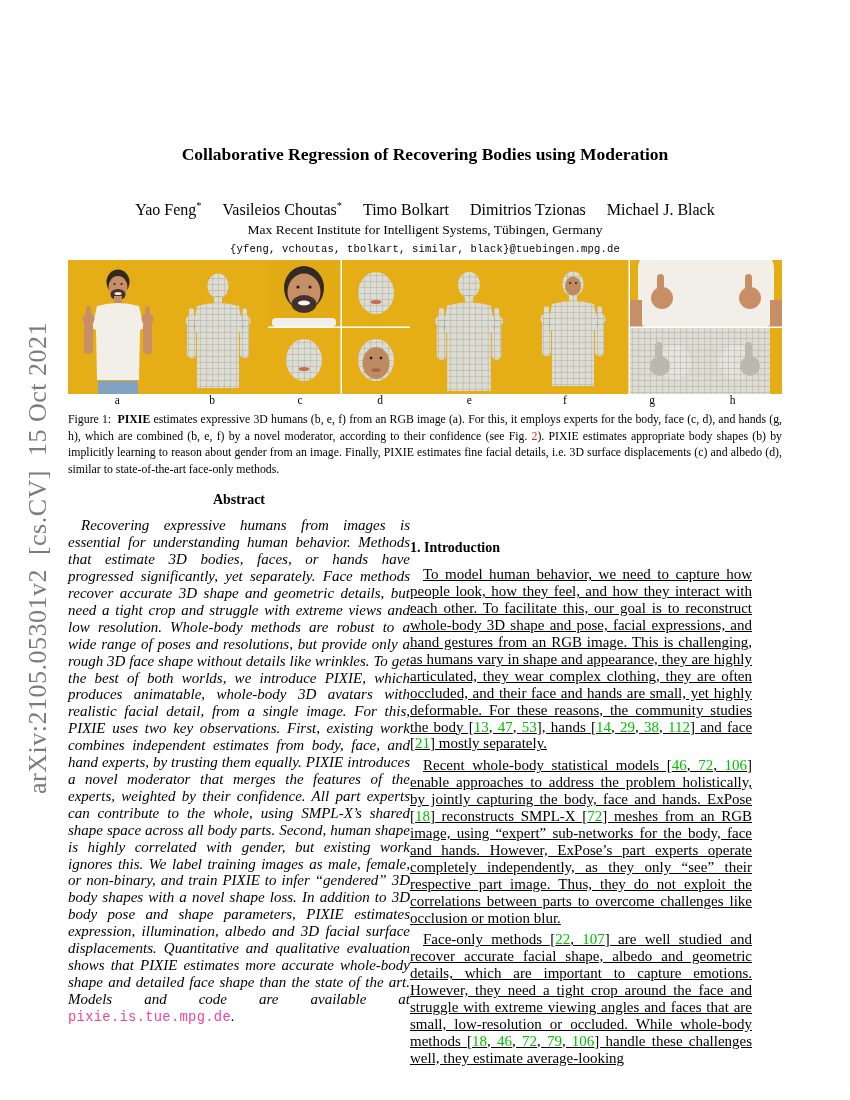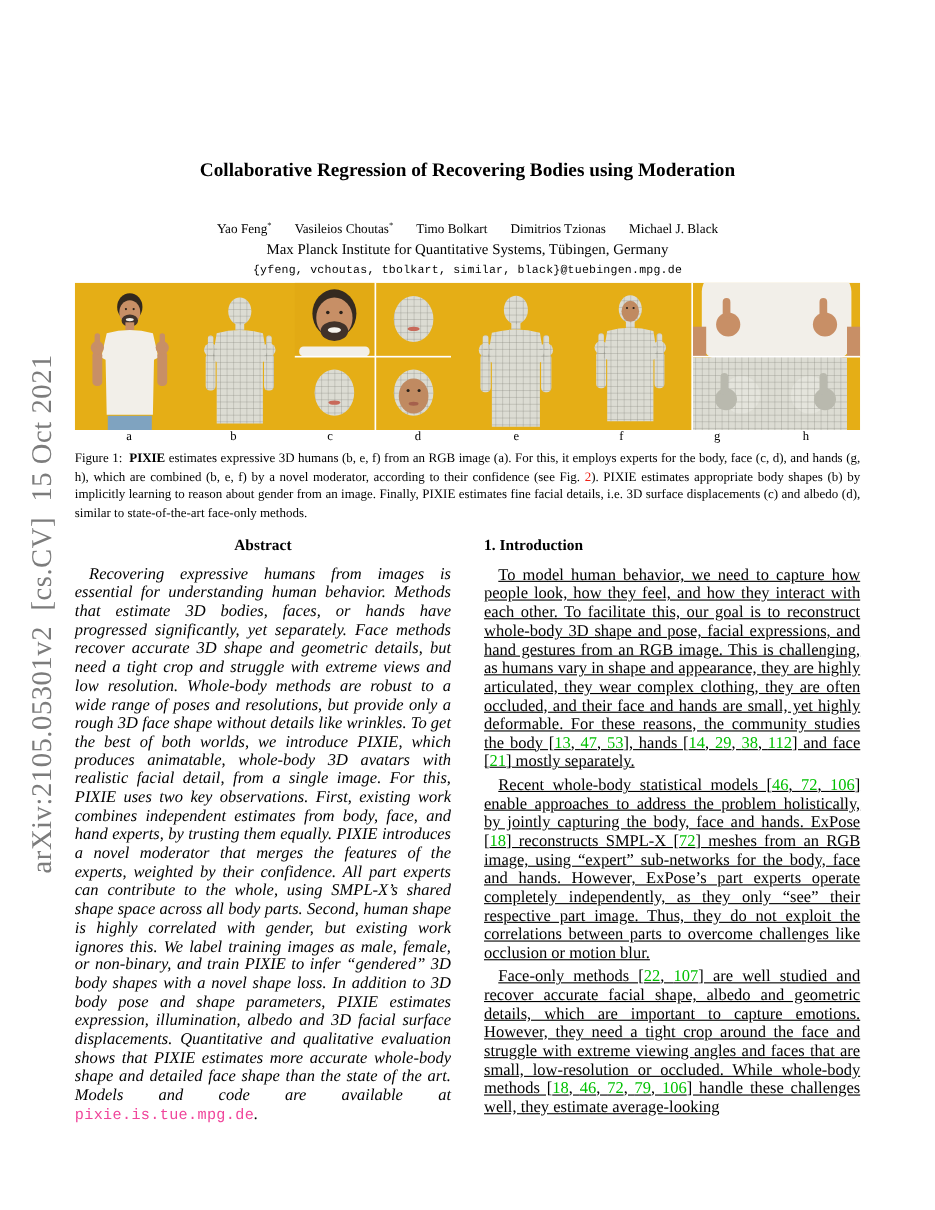--- a/index.html
+++ b/index.html
@@ -35,21 +35,21 @@
   }
   .title{
     margin-top:144px;
     text-align:center;
     font-size:17.5px;
     font-weight:bold;
   }
   .authors{
     margin-top:36px;
     text-align:center;
-    font-size:12px;
+    font-size:16px;
   }
   .affiliation{
     margin-top:3px;
     text-align:center;
     font-size:13.5px;
   }
   .emails{
     margin-top:5px;
     text-align:center;
     font-family:"Liberation Mono", monospace;
@@ -79,33 +79,33 @@
   .pl-4{left:56.2%;} .pl-5{left:69.6%;} .pl-6{left:81.8%;} .pl-7{left:93.1%;}
   .caption{
     margin-top:2px;
     font-size:11.8px;
     line-height:16.6px;
     text-align:justify;
   }
   .columns{
     margin-top:15px;
     display:flex;
-    gap:30px;
   }
   .col{width:342px;}
   .abstract-head{
     text-align:center;
     font-size:14px;
     font-weight:bold;
     margin-bottom:9px;
   }
   .section-head{
     font-size:14px;
     font-weight:bold;
     margin-bottom:10px;
+    margin-top:48px;
   }
   .body-text p, .abstract-body{
     font-size:15px;
     line-height:16.9px;
     text-align:justify;
     text-indent:13px;
     hyphens:auto;
   }
   .abstract-body{font-style:italic;}
   .body-text p{margin-bottom:5px;text-decoration:underline;}
@@ -129,21 +129,21 @@
 
 <div class="page">
 
   <div class="watermark">arXiv:2105.05301v2  [cs.CV]  15 Oct 2021</div>
 
   <div class="content">
 
     <h1 class="title">Collaborative Regression of Recovering Bodies using Moderation</h1>
 
     <div class="authors"><span class="seg-plain">Yao Feng</span><span class="seg-sup">*</span><span class="seg-gap"> </span><span class="seg-plain">Vasileios Choutas</span><span class="seg-sup">*</span><span class="seg-gap"> </span><span class="seg-plain">Timo Bolkart</span><span class="seg-gap"> </span><span class="seg-plain">Dimitrios Tzionas</span><span class="seg-gap"> </span><span class="seg-plain">Michael J. Black</span></div>
-    <div class="affiliation">Max Planck Institute for Quantitative Systems, Tübingen, Germany</div>
+    <div class="affiliation">Max Recent Institute for Intelligent Systems, Tübingen, Germany</div>
     <div class="emails">{yfeng, vchoutas, tbolkart, similar, black}@tuebingen.mpg.de</div>
 
     <div class="figure">
       <div class="strip-wrap">
         <svg width="714" height="134" viewBox="0 0 714 134">
           <defs>
             <pattern id="meshgrid" width="6" height="6" patternUnits="userSpaceOnUse">
               <path d="M 6 0 H 0 V 6" fill="none" stroke="#87877C" stroke-width="0.55"></path>
             </pattern>
             <g id="mesh-man">

